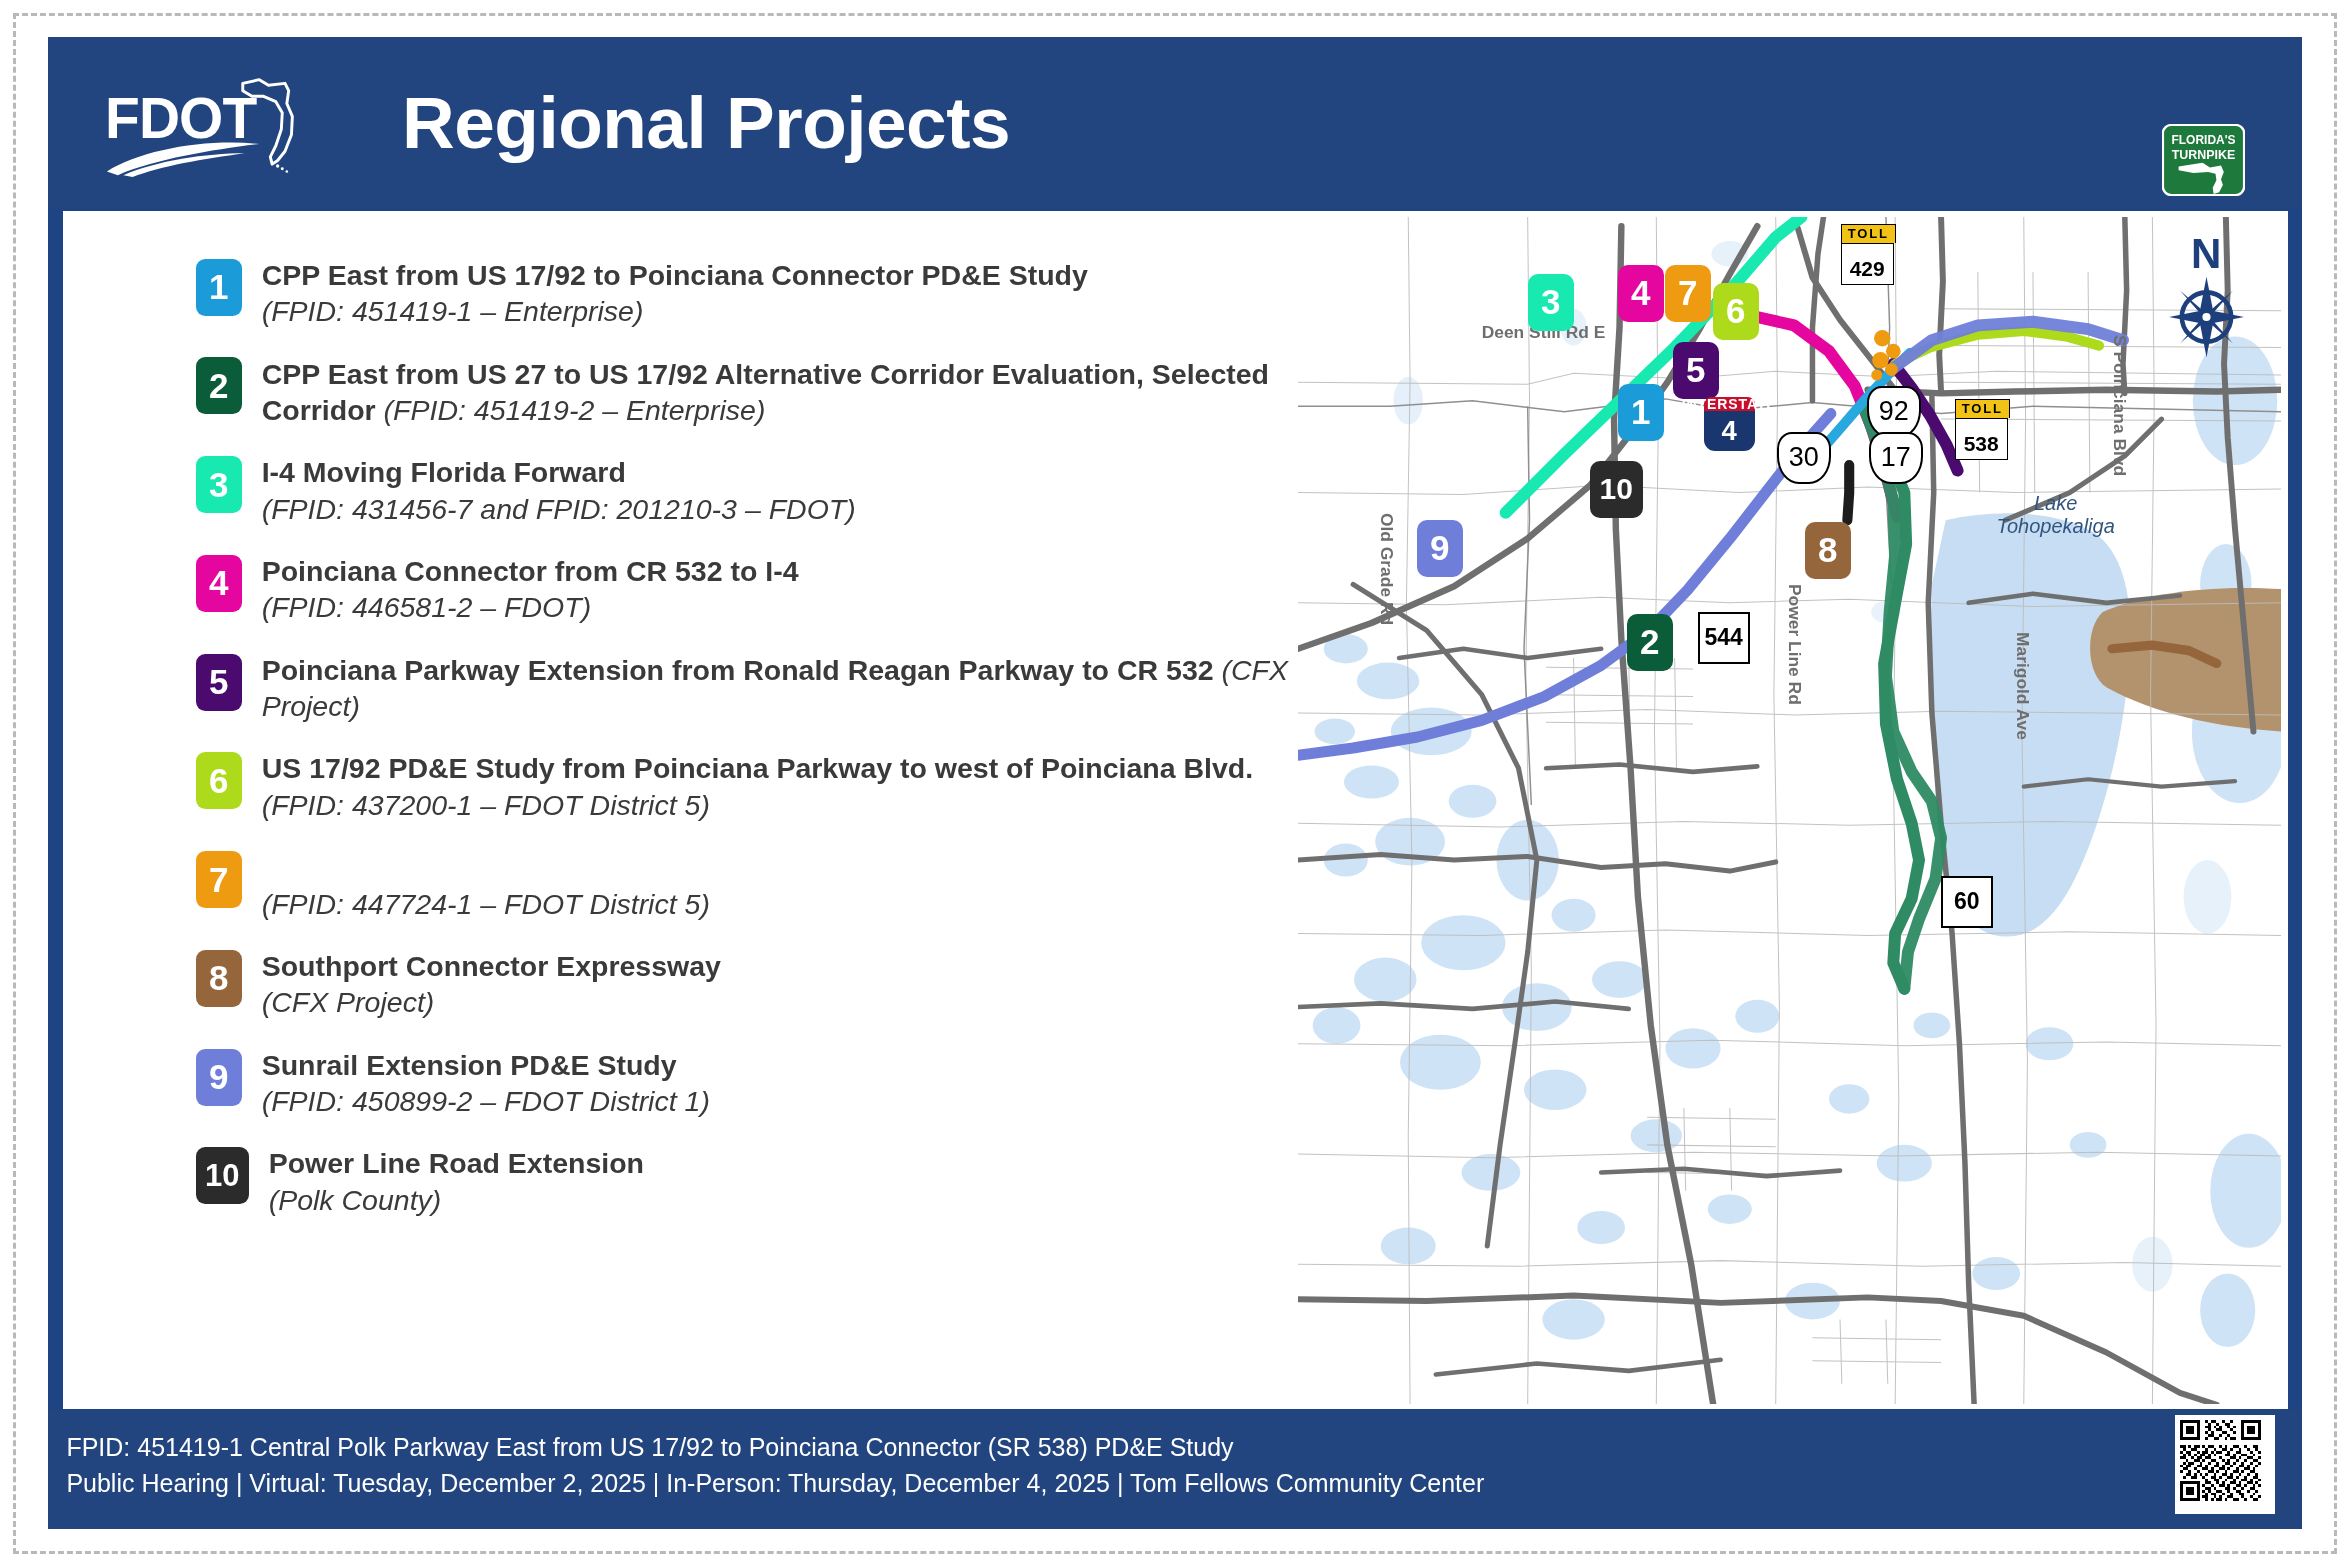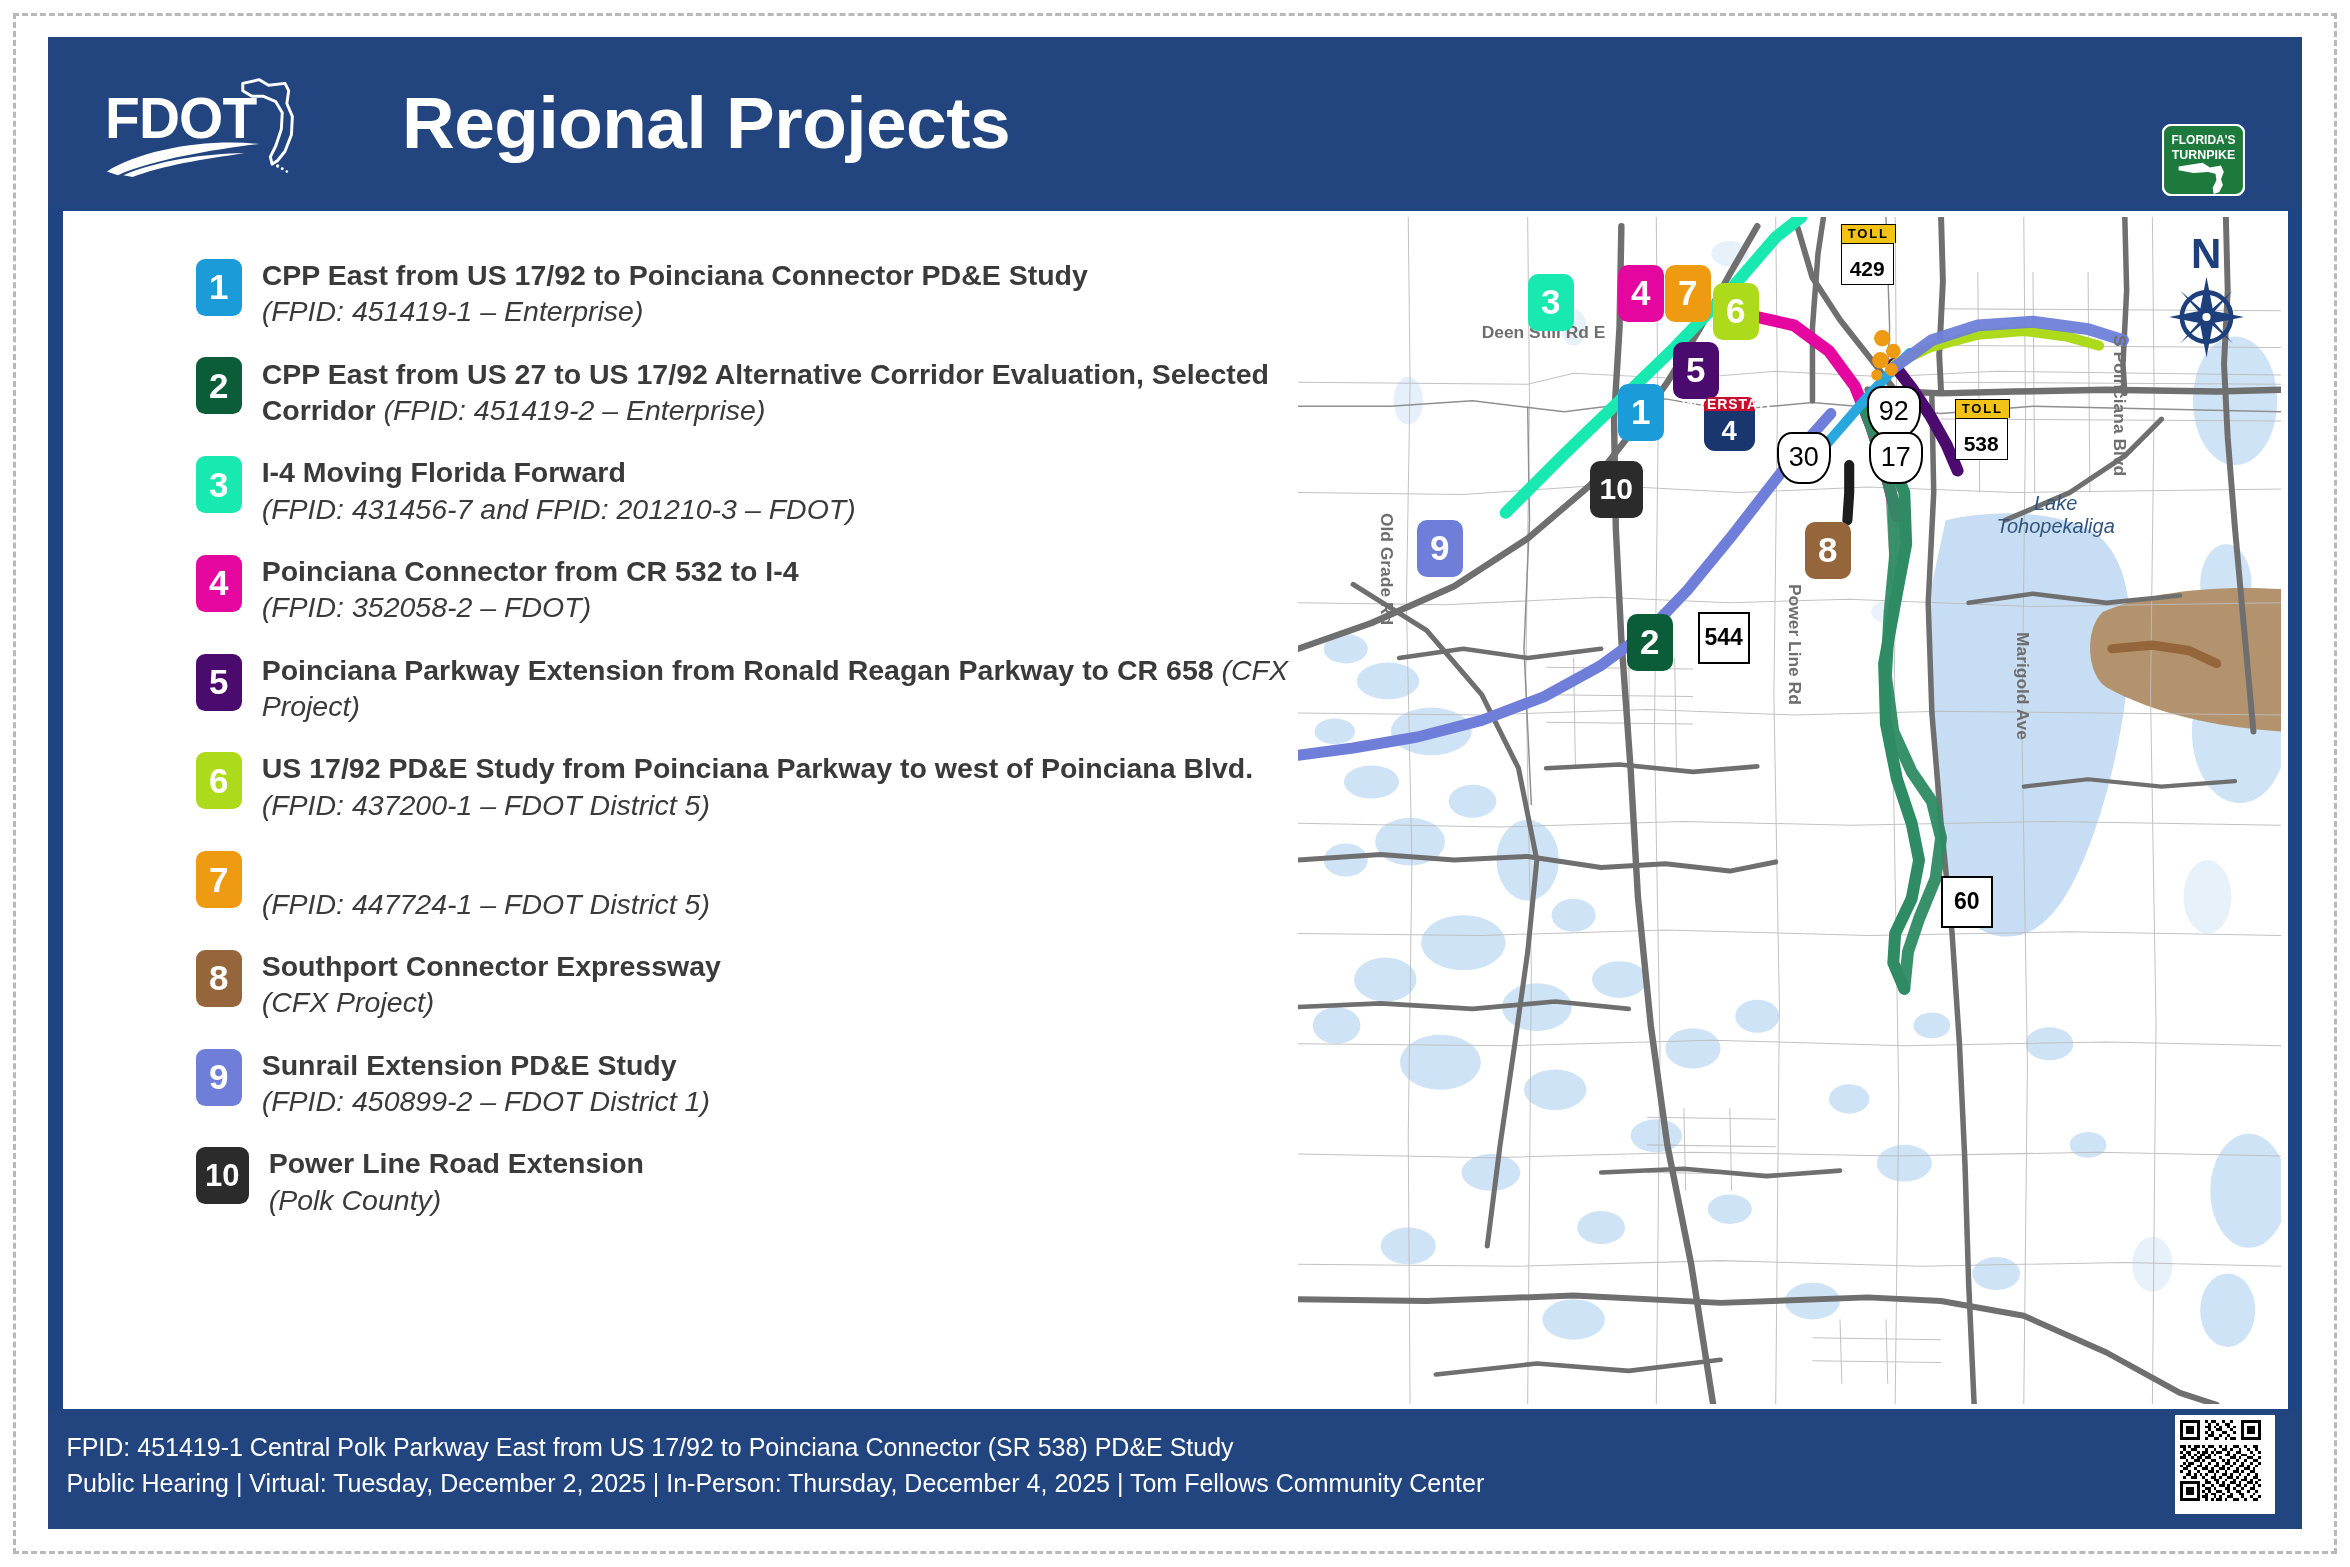--- a/index.html
+++ b/index.html
@@ -237,28 +237,28 @@
           <div class="legend-text">
             <span class="ttl">I-4 Moving Florida Forward</span><br>
             <span class="sub">(FPID: 431456-7 and FPID: 201210-3 – FDOT)</span>
           </div>
         </div>
 
         <div class="legend-item">
           <div class="chip" style="background:#e5069f">4</div>
           <div class="legend-text">
             <span class="ttl">Poinciana Connector from CR 532 to I-4</span><br>
-            <span class="sub">(FPID: 352058-2 – FDOT)</span>
+            <span class="sub">(FPID: 446581-2 – FDOT)</span>
           </div>
         </div>
 
         <div class="legend-item">
           <div class="chip" style="background:#4b0a6e">5</div>
           <div class="legend-text">
-            <span class="ttl">Poinciana Parkway Extension from Ronald Reagan Parkway to CR 658 </span><span class="sub">(CFX Project)</span>
+            <span class="ttl">Poinciana Parkway Extension from Ronald Reagan Parkway to CR 532 </span><span class="sub">(CFX Project)</span>
           </div>
         </div>
 
         <div class="legend-item">
           <div class="chip" style="background:#addb1b">6</div>
           <div class="legend-text">
             <span class="ttl">US 17/92 PD&amp;E Study from Poinciana Parkway to west of Poinciana Blvd. </span><span class="sub">(FPID: 437200-1 – FDOT District 5)</span>
           </div>
         </div>
 

